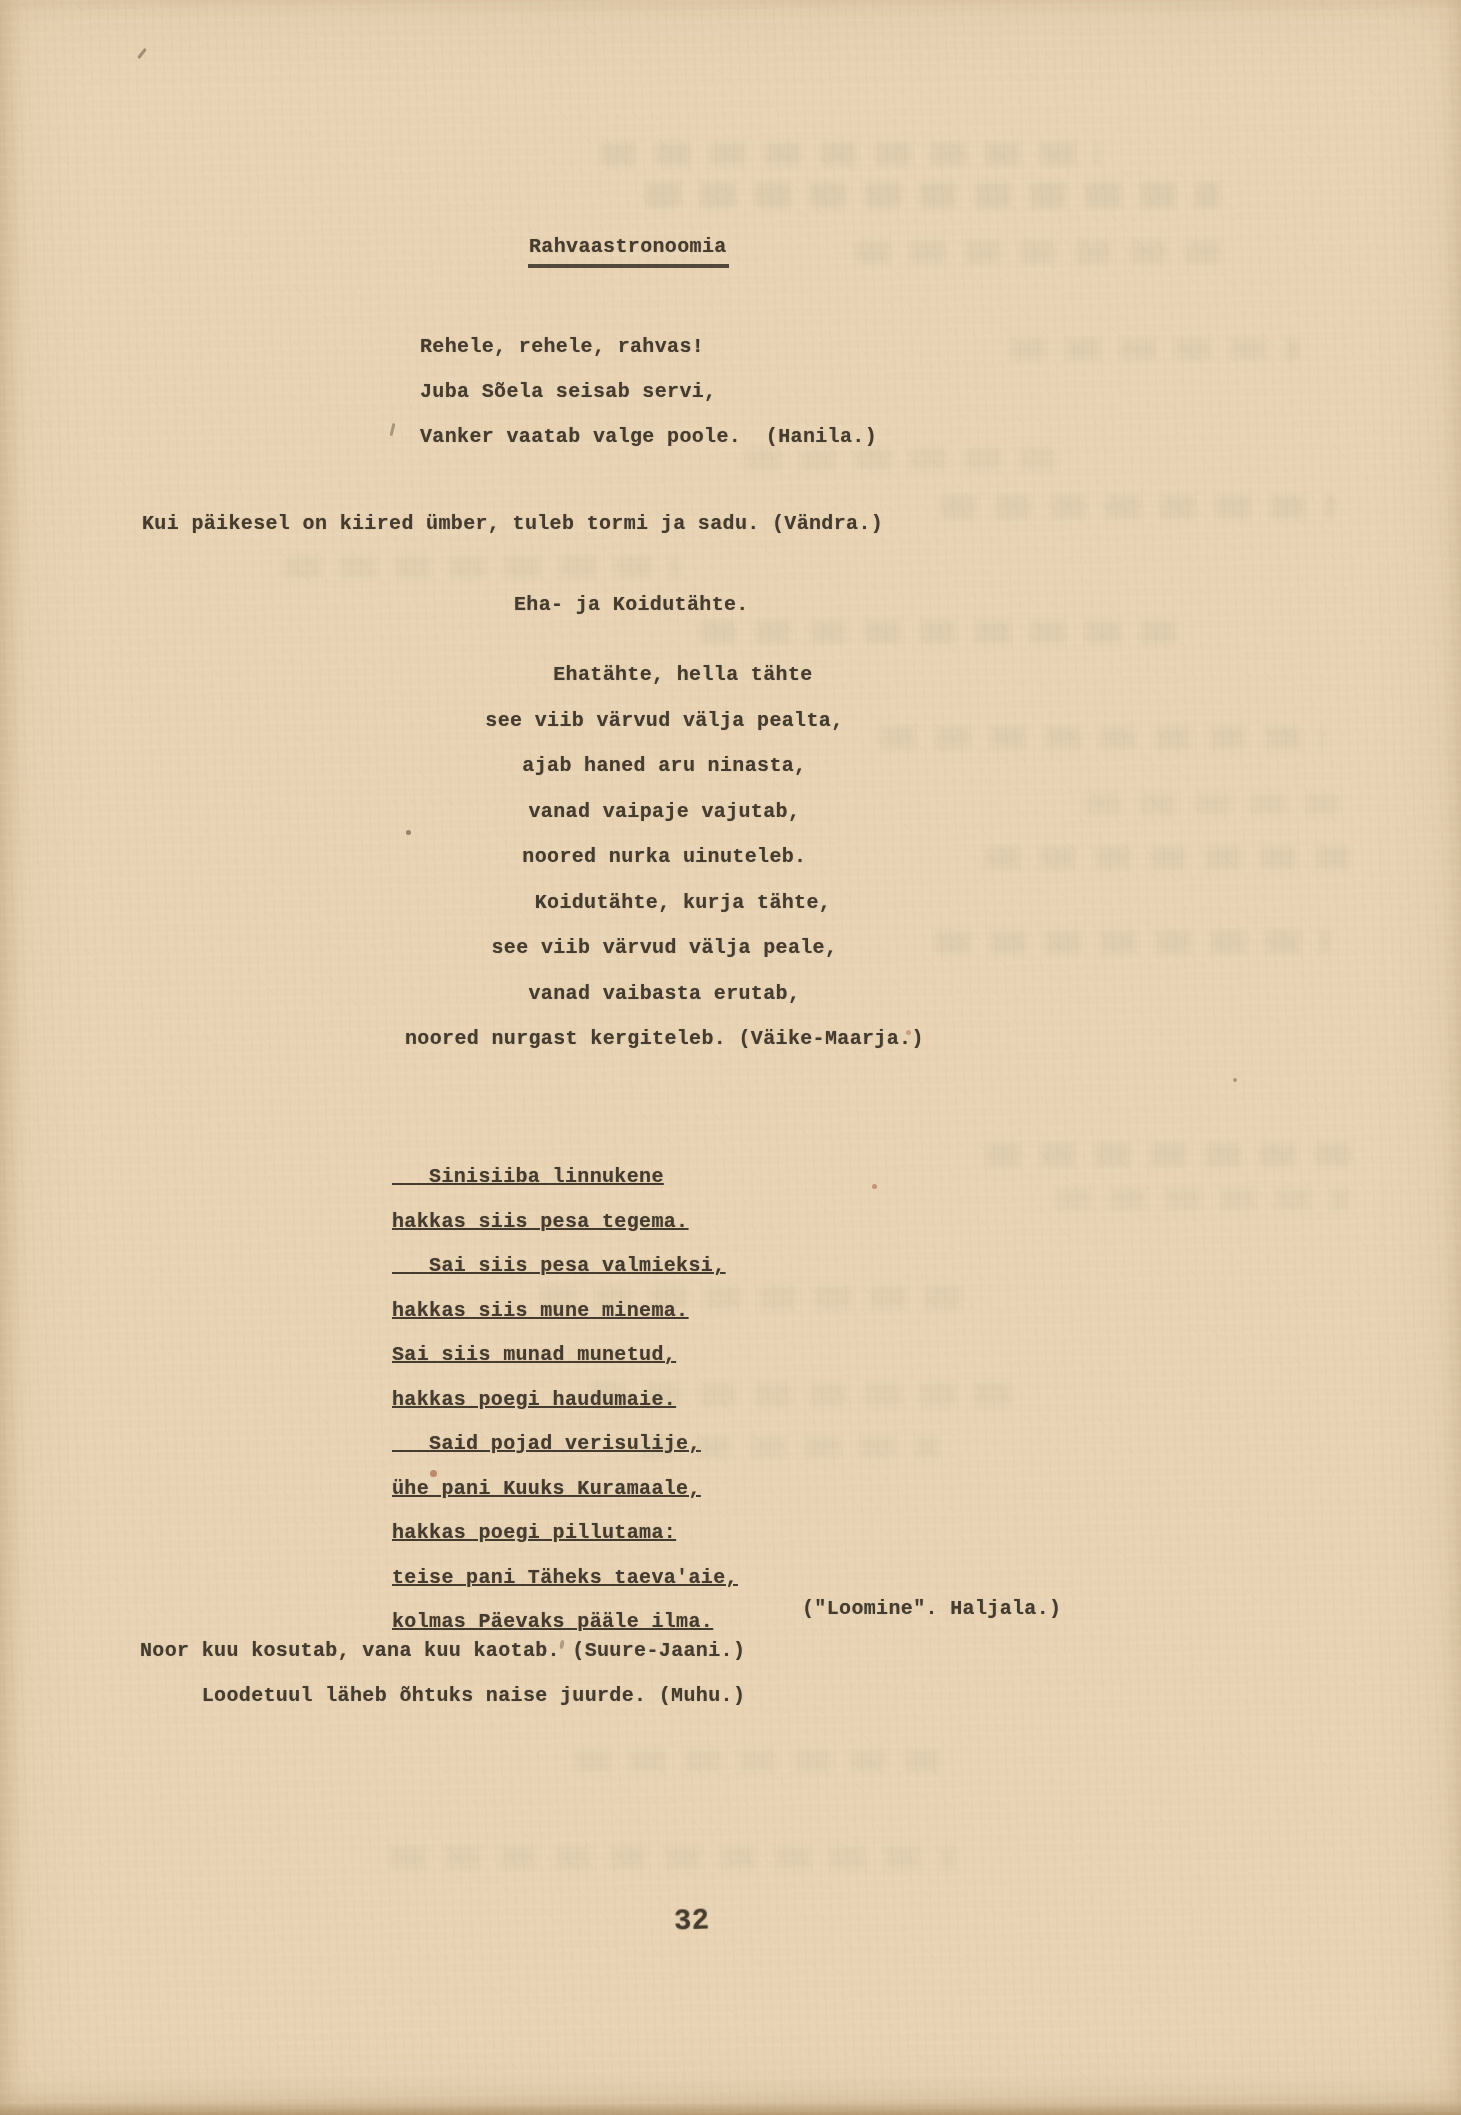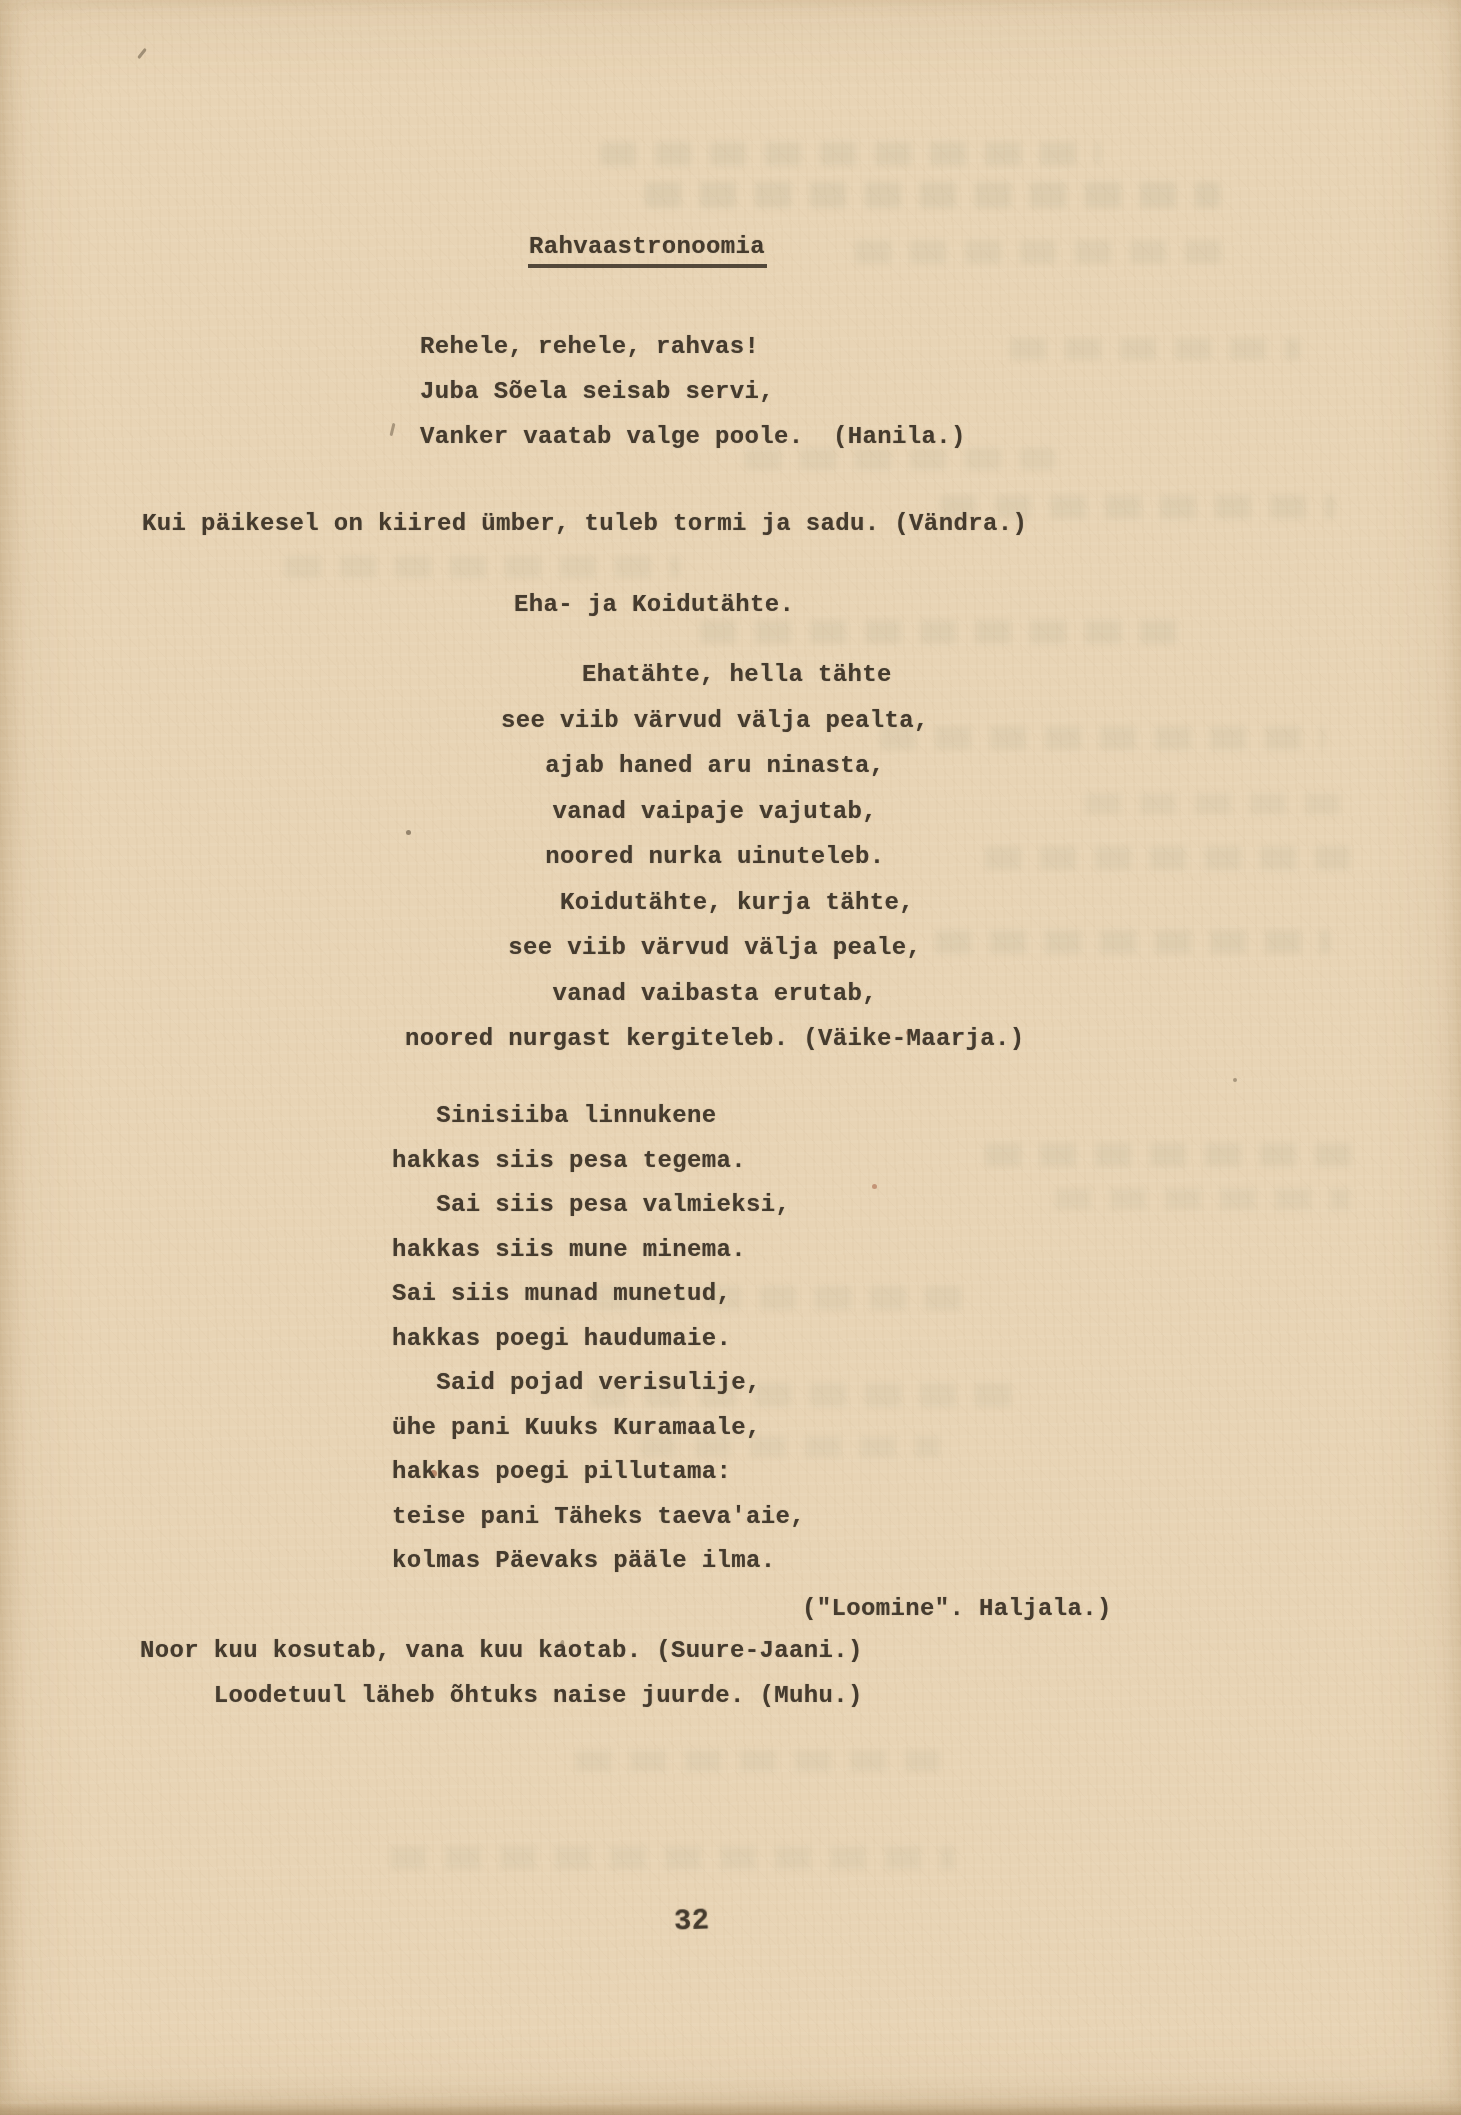--- a/index.html
+++ b/index.html
@@ -21,21 +21,21 @@
     position:absolute;inset:0;pointer-events:none;
     background:
       repeating-linear-gradient(88deg, rgba(170,140,95,0.045) 0 2px, rgba(0,0,0,0) 2px 9px),
       repeating-linear-gradient(179deg, rgba(255,250,235,0.05) 0 3px, rgba(0,0,0,0) 3px 11px),
       repeating-linear-gradient(46deg, rgba(160,130,90,0.03) 0 1px, rgba(0,0,0,0) 1px 13px);
   }
   .ink{
     position:absolute;
     color:#453b2e;
     font-weight:700;
-    font-size:24px;
+    font-size:20px;
     line-height:45px;
     letter-spacing:0.35px;
     filter:blur(0.4px);
     text-shadow:0 0 1px rgba(69,59,46,0.55);
   }
   .tline{white-space:pre;}
   .title-text{
     display:inline-block;
     line-height:32px;
     border-bottom:4px solid rgba(62,52,41,0.88);
@@ -109,21 +109,21 @@
     <div class="tline">see viib värvud välja pealta,</div>
     <div class="tline">ajab haned aru ninasta,</div>
     <div class="tline">vanad vaipaje vajutab,</div>
     <div class="tline">noored nurka uinuteleb.</div>
     <div class="tline">   Koidutähte, kurja tähte,</div>
     <div class="tline">see viib värvud välja peale,</div>
     <div class="tline">vanad vaibasta erutab,</div>
     <div class="tline">noored nurgast kergiteleb. (Väike-Maarja.)</div>
   </div>
 
-  <div class="ink" style="left:392px;top:1094px;line-height:44.5px;">
+  <div class="ink" style="left:392px;top:1155px;line-height:44.5px;text-decoration:underline;">
     <div class="tline">   Sinisiiba linnukene</div>
     <div class="tline">hakkas siis pesa tegema.</div>
     <div class="tline">   Sai siis pesa valmieksi,</div>
     <div class="tline">hakkas siis mune minema.</div>
     <div class="tline">Sai siis munad munetud,</div>
     <div class="tline">hakkas poegi haudumaie.</div>
     <div class="tline">   Said pojad verisulije,</div>
     <div class="tline">ühe pani Kuuks Kuramaale,</div>
     <div class="tline">hakkas poegi pillutama:</div>
     <div class="tline">teise pani Täheks taeva'aie,</div>

